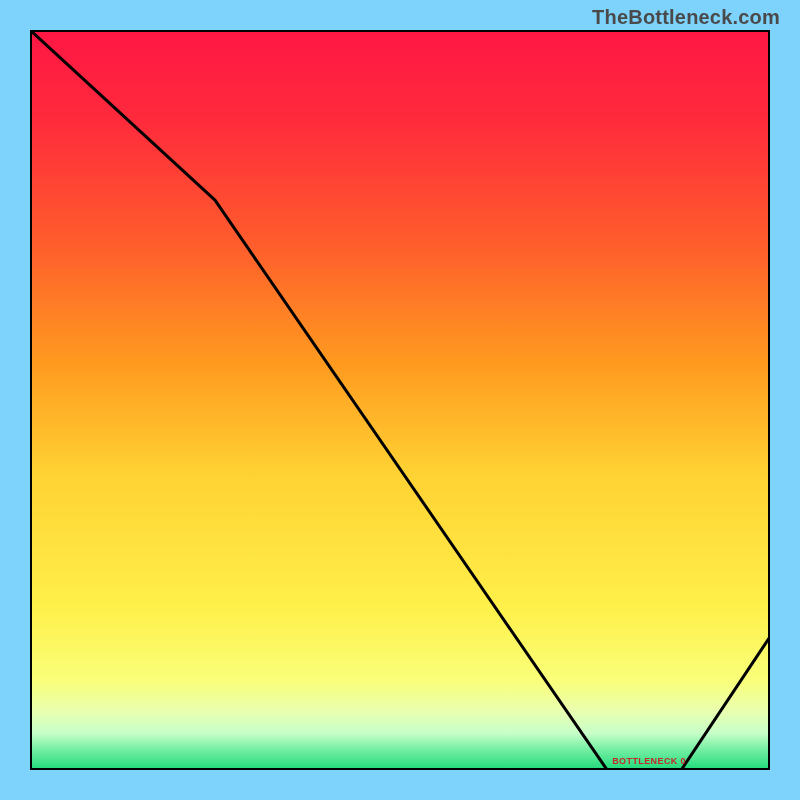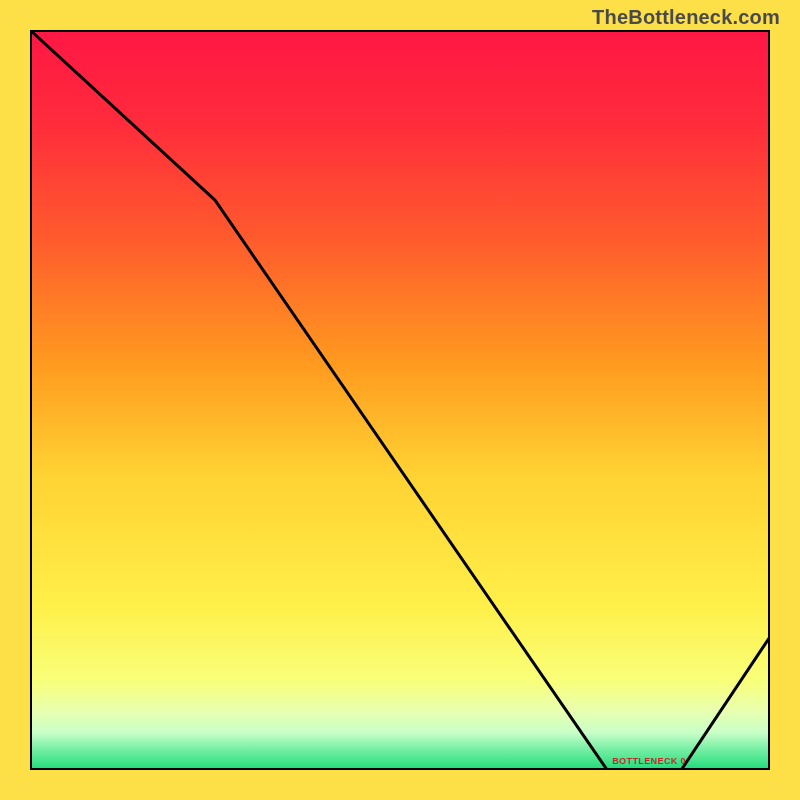--- a/index.html
+++ b/index.html
@@ -10,21 +10,21 @@
     background: #000;
     overflow: hidden;
     font-family: Arial, Helvetica, sans-serif;
   }
   .frame {
     position: absolute;
     top: 0;
     left: 0;
     width: 800px;
     height: 800px;
-    background: #fde047;
+    background: #7dd3fc;
   }
   .watermark {
     position: absolute;
     top: 6px;
     right: 20px;
     color: #4a4a4a;
     font-size: 20px;
     font-weight: 600;
     letter-spacing: 0.2px;
   }

